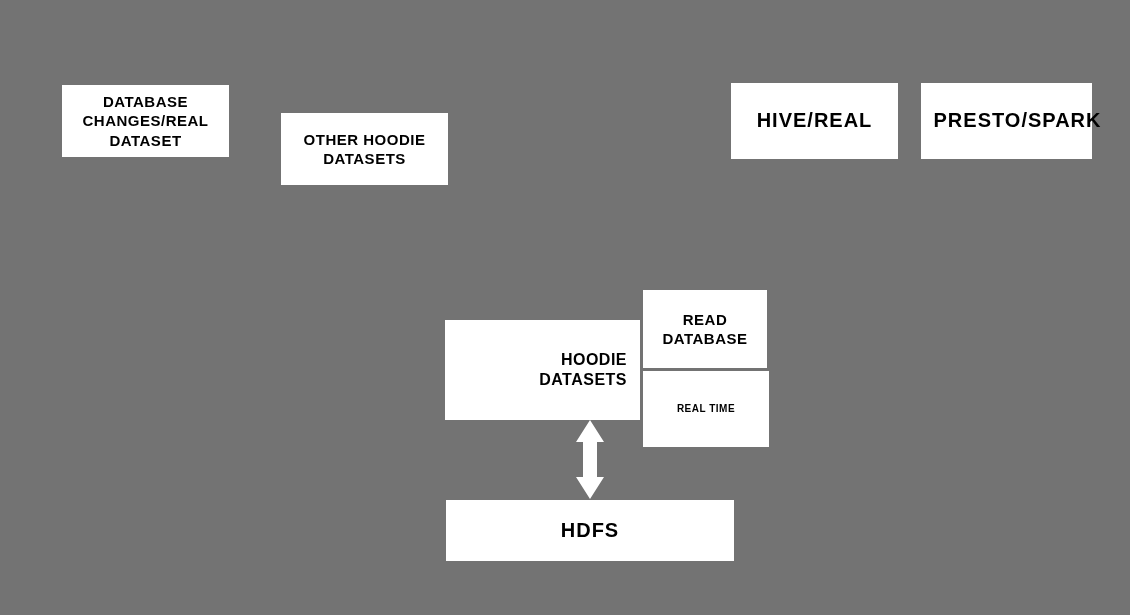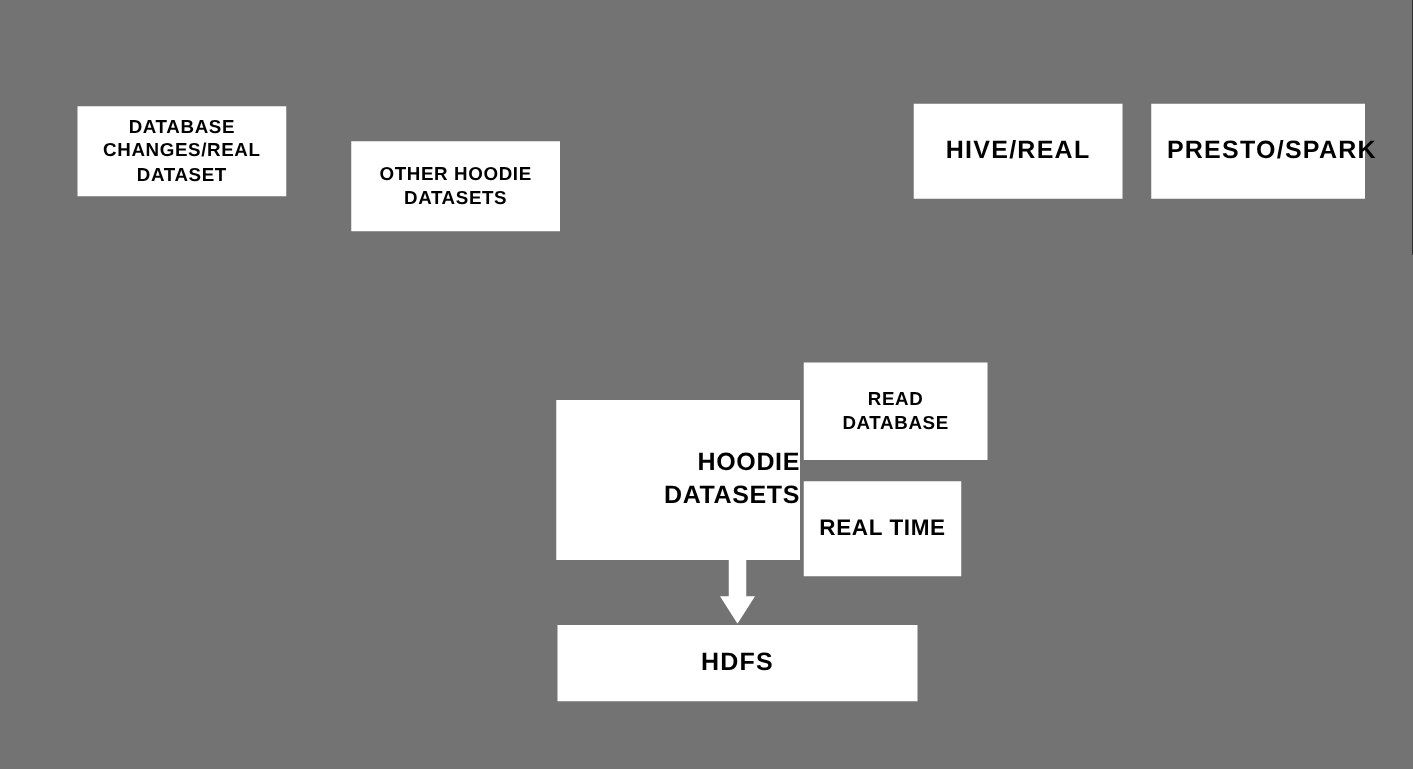--- a/index.html
+++ b/index.html
@@ -30,27 +30,28 @@
     box-sizing: border-box;
   }
   
   .node.db-changes   { left: 62px;  top: 85px;  width: 167px; height: 72px; font-size: 15px; }
   .node.other-hoodie { left: 281px; top: 85px;  width: 167px; height: 72px; font-size: 15px; margin-top: 28px; }
   
   .node.hive-spark   { left: 731px; top: 83px;  width: 167px; height: 76px; font-size: 20px; letter-spacing: 1px; }
   .node.presto-spark { left: 921px; top: 83px;  width: 171px; height: 76px; font-size: 20px; letter-spacing: 1px; padding-left: 22px; }
   
   .node.hoodie-dataset {
-    left: 445px; top: 320px; width: 195px; height: 128px;
-    font-size: 20px;
+    left: 445px; top: 320px; width: 195px; height: 100px;
+    font-size: 16px;
     align-items: flex-end;
+    padding-right: 13px;
     text-align: right;
   }
-  .node.read-optimized { left: 643px; top: 290px; width: 147px; height: 78px; font-size: 15px; }
-  .node.real-time      { left: 643px; top: 385px; width: 126px; height: 76px; font-size: 18px; }
+  .node.read-optimized { left: 643px; top: 290px; width: 124px; height: 78px; font-size: 15px; }
+  .node.real-time      { left: 643px; top: 371px; width: 126px; height: 76px; font-size: 10px; }
   
   .node.hdfs { left: 446px; top: 500px; width: 288px; height: 61px; font-size: 20px; letter-spacing: 1px; }
   
   .connector {
     position: absolute;
     left: 576px;
     top: 420px;
     width: 28px;
     height: 79px;
   }

